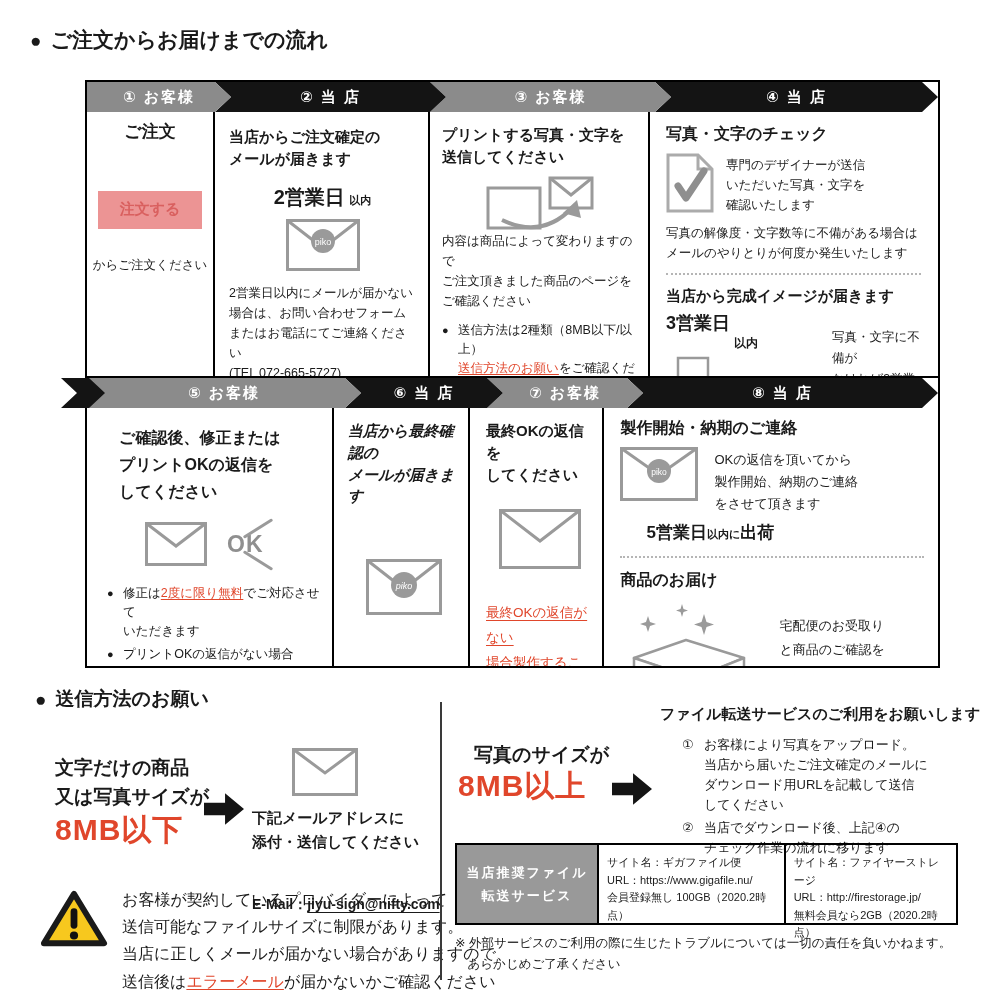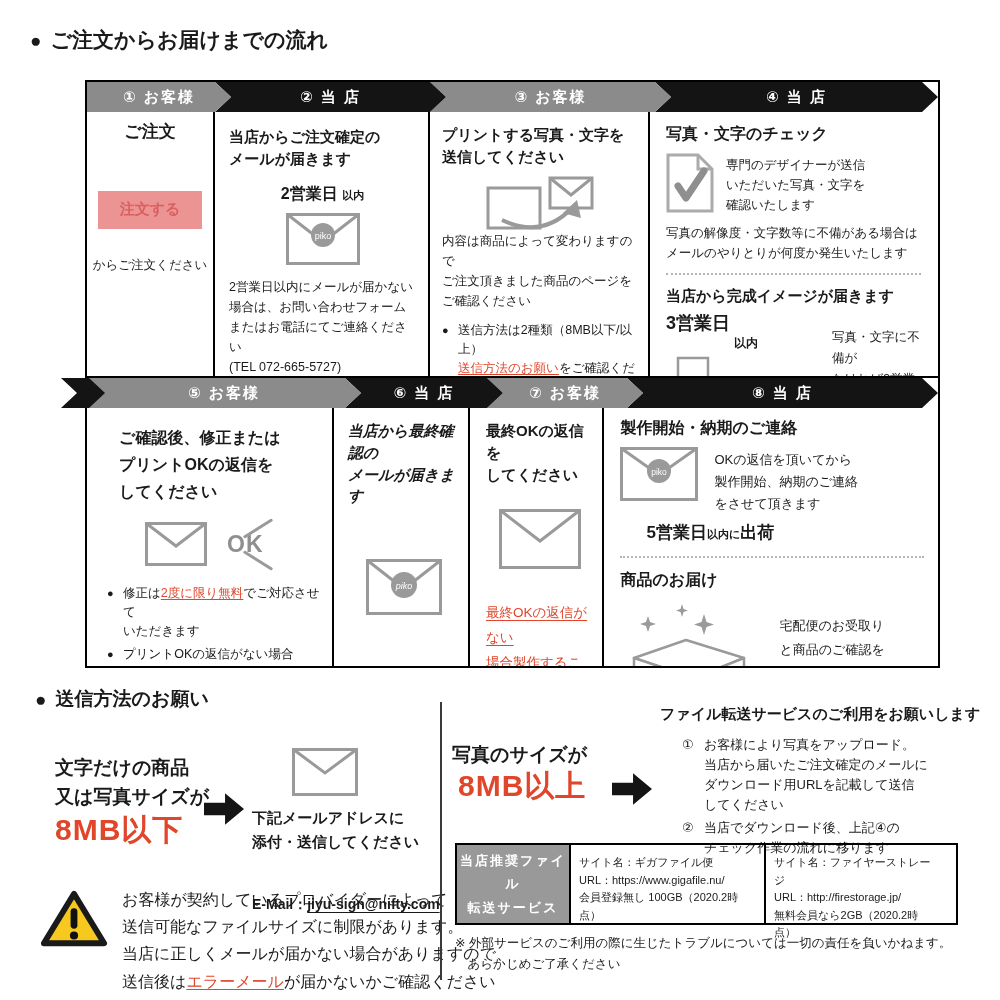--- a/index.html
+++ b/index.html
@@ -47,57 +47,57 @@
   .c4{padding:40px 12px 0 16px;}
   .c5{padding:46px 8px 0 16px;}
   .c6{padding:42px 8px 0 14px;font-style:italic;}
   .c7{padding:42px 8px 0 16px;}
   .c8{padding:38px 14px 0 16px;}
 
   .order-btn{width:104px;height:38px;margin:46px auto 0;background:#EC9494;color:#D9605F;
     font-weight:bold;font-size:15px;display:flex;align-items:center;justify-content:center;cursor:pointer;}
   .c1 .cap{font-size:12.5px;margin-top:28px;}
   .days{text-align:center;margin-top:14px;}
-  .big{font-weight:bold;font-size:16px;} .small{font-weight:bold;font-size:11px;}
+  .big{font-weight:bold;font-size:20px;} .small{font-weight:bold;font-size:11px;}
   .center-icon{display:block;margin:8px auto 0;}
   .iconrow{display:flex;gap:12px;margin-top:8px;align-items:flex-start;}
   .days3{width:118px;flex:none;}
   .days3 .big{font-size:18px;}
   .days3 .small{display:block;text-align:right;padding-right:26px;font-size:12px;}
   .okwrap{width:70px;padding-top:2px;}
   .slash{width:34px;height:3px;background:#9A9A9A;border-radius:2px;}
   .s1{transform:rotate(-32deg);margin-left:24px;}
   .s2{transform:rotate(32deg);margin-left:24px;}
   .oktext{display:block;font-size:23px;font-weight:bold;color:#8F8F8F;letter-spacing:1px;margin:1px 0 1px 10px;}
   .rwarn{color:#E0462B;text-decoration:underline;text-underline-offset:3px;font-size:13.5px;line-height:1.85;margin-top:32px;}
   .ship{margin:6px 0 0 26px;}
   .ship .big{font-size:17px;} .ship .small{font-size:11px;font-weight:bold;}
 
   
   .cond{position:absolute;font-weight:bold;font-size:19px;line-height:1.55;}
   .lcond{left:55px;top:753px;}
-  .rcond{left:452px;top:740px;}
+  .rcond{left:474px;top:740px;}
   .mbsize{position:absolute;color:#E0462B;font-weight:bold;font-size:30px;letter-spacing:1px;}
   .lsize{left:55px;top:810px;} .rsize{left:458px;top:766px;}
   .arrow1{position:absolute;left:204px;top:792px;}
   .arrow2{position:absolute;left:612px;top:772px;}
   .lenv{position:absolute;left:292px;top:748px;}
   .linstr{position:absolute;left:252px;top:806px;font-weight:bold;font-size:15px;line-height:1.6;}
   .lemail{position:absolute;left:252px;top:896px;font-size:14px;font-weight:bold;}
   .uline{text-decoration:underline;text-underline-offset:3px;}
   .warn-tri{position:absolute;left:40px;top:888px;}
   .warn-text{position:absolute;left:122px;top:886px;font-size:16px;line-height:1.7;}
   .vdiv{position:absolute;left:440px;top:702px;height:278px;width:0;border-left:2px solid #3a3a3a;}
   .rhead{position:absolute;left:660px;top:705px;font-weight:bold;font-size:15px;}
   .ritems{position:absolute;left:682px;top:733px;width:270px;font-size:13px;line-height:1.55;}
   .ritem{display:flex;margin-top:2px;}
   .ritem .n{width:22px;flex:none;}
   .svc-table{position:absolute;left:455px;top:843px;width:503px;height:82px;display:flex;
     border:2px solid #000;box-sizing:border-box;}
-  .svc-hd{width:112px;flex:none;background:#999;color:#fff;display:flex;align-items:center;justify-content:center;
+  .svc-hd{width:140px;flex:none;background:#999;color:#fff;display:flex;align-items:center;justify-content:center;
     font-size:13px;font-weight:bold;letter-spacing:2px;text-align:center;line-height:1.8;}
   .svc-cell{border-left:2px solid #000;box-sizing:border-box;font-size:11px;line-height:1.6;
     padding:9px 6px 0 8px;}
   .svc-c1{width:195px;} .svc-c2{width:180px;}
   .svc-note{position:absolute;left:455px;top:933px;font-size:12.5px;line-height:1.65;}
 </style>
 </head>
 <body>
 
 <div class="canvas">

